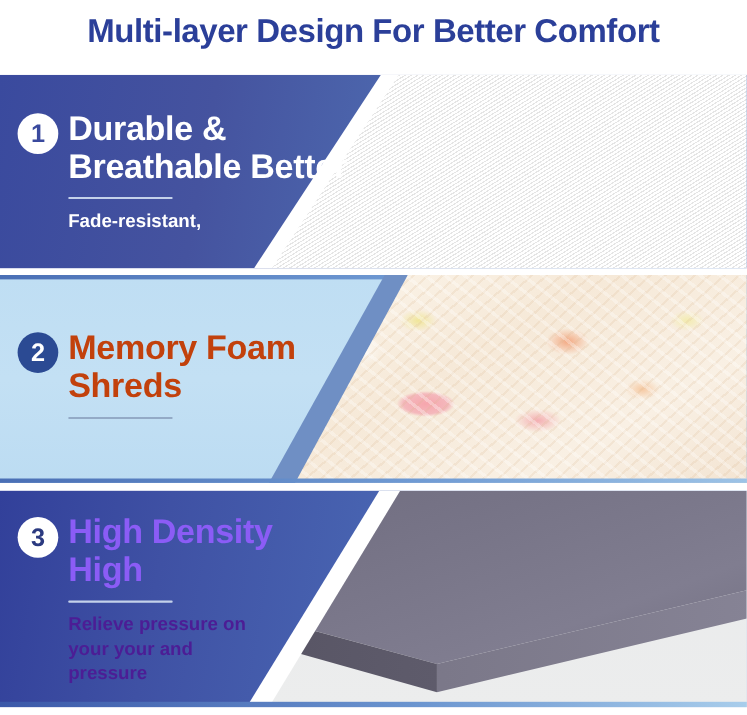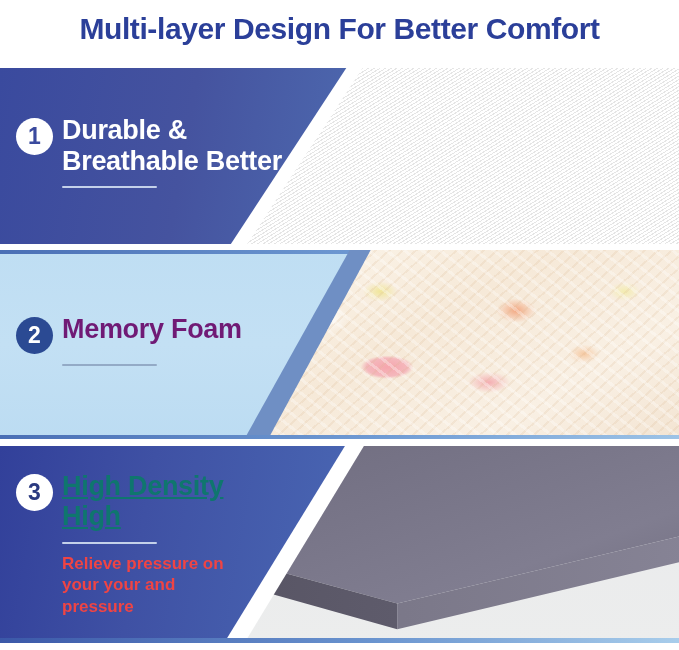--- a/index.html
+++ b/index.html
@@ -110,21 +110,21 @@
     align-items: center;
     justify-content: center;
     font-size: 23px;
     font-weight: bold;
     line-height: 1;
     margin-top: 3px;
     font-family: "Liberation Sans", sans-serif;
   }
 
   .heading {
-    font-size: 27px;
+    font-size: 31px;
     font-weight: bold;
     line-height: 1.12;
     letter-spacing: -0.3px;
     font-family: "Liberation Sans", sans-serif;
   }
 
   .divider {
     height: 2px;
     width: 95px;
     margin: 10px 0 9px 46px;
@@ -210,21 +210,21 @@
   }
   #panel-2 .photo-inner::after {
     content: "";
     position: absolute;
     inset: 0;
     background-image:
       repeating-linear-gradient(38deg, rgba(255,255,255,0.30) 0px, rgba(255,255,255,0.30) 3px, rgba(0,0,0,0) 3px, rgba(0,0,0,0) 11px),
       repeating-linear-gradient(-42deg, rgba(216,180,140,0.18) 0px, rgba(216,180,140,0.18) 2px, rgba(0,0,0,0) 2px, rgba(0,0,0,0) 9px);
   }
   #panel-2 .badge { background: #2b4a93; color: #ffffff; }
-  #panel-2 .heading { color: #701a75; }
+  #panel-2 .heading { color: #c2410c; }
   #panel-2 .divider { background: #93aac6; }
   #panel-2 .subtext { color: #1f3a6e; font-weight: normal; }
 
   
   #panel-3 {
     top: 446px;
     height: 197px;
   }
   #panel-3 .panel-bg {
     background: linear-gradient(100deg, #32409a 0%, #3f51a4 22%, #4a68b4 55%, #5b84c6 100%);
@@ -256,23 +256,23 @@
     clip-path: polygon(28.5% 52%, 58.5% 80%, 58.5% 93%, 28.5% 64%);
     background: linear-gradient(95deg, #4d4a59 0%, #5d5a6a 55%, #686575 100%);
   }
   #panel-3 .foam-side2 {
     position: absolute;
     inset: 0;
     clip-path: polygon(58.5% 80%, 100% 46%, 100% 59%, 58.5% 93%);
     background: linear-gradient(95deg, #6d6a7a 0%, #7b7889 60%, #868395 100%);
   }
   #panel-3 .badge { background: #ffffff; color: #2b3a80; }
-  #panel-3 .heading { color: #0f766e; text-decoration: underline; }
+  #panel-3 .heading { color: #8b5cf6; }
   #panel-3 .divider { background: #c4d1ea; }
-  #panel-3 .subtext { color: #ef4444; font-weight: bold; }
+  #panel-3 .subtext { color: #4c1d95; font-weight: bold; }
 
   .sub-line { display: block; }
 </style>
 </head>
 <body>
 
 <div id="infographic">
 
   <div class="title-bar">
     <div class="title-text">Multi-layer Design For Better Comfort</div>
@@ -289,38 +289,40 @@
     <div class="text-block">
       <div class="head-row">
         <div class="badge">1</div>
         <div class="heading">
           <span class="sub-line">Durable &amp;</span>
           <span class="sub-line">Breathable Better</span>
         </div>
       </div>
       <div class="divider"></div>
       <div class="subtext">
+        <span class="sub-line">Fade-resistant,</span>
       </div>
     </div>
   </div>
 
   <div class="panel" id="panel-2">
     <div class="panel-bg"></div>
     <div class="panel-top-rule"></div>
 
     <div class="photo">
       <div class="photo-white"></div>
       <div class="photo-inner"></div>
     </div>
 
     <div class="text-block">
       <div class="head-row">
         <div class="badge">2</div>
         <div class="heading">
           <span class="sub-line">Memory Foam</span>
+          <span class="sub-line">Shreds</span>
         </div>
       </div>
       <div class="divider"></div>
     </div>
 
     <div class="panel-bottom-rule"></div>
   </div>
 
   <div class="panel" id="panel-3">
     <div class="panel-bg"></div>

